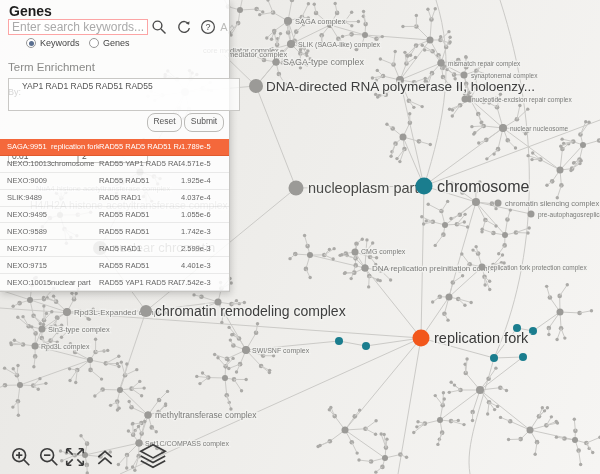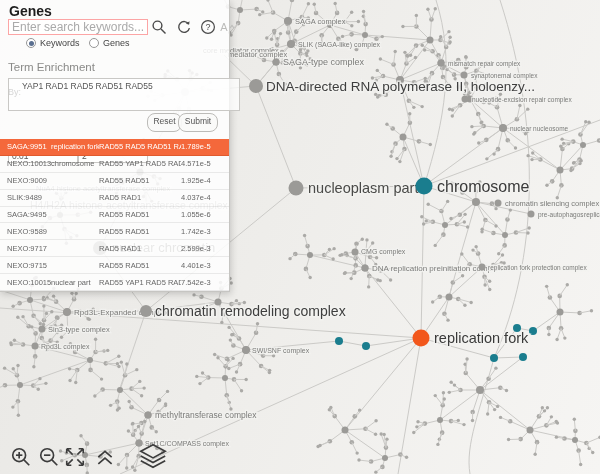--- a/index.html
+++ b/index.html
@@ -1538,21 +1538,21 @@
     <span>Genes</span>
   </div>
 
   <div class="section-title">Term Enrichment</div>
 
   <textarea class="query-area" style="">YAP1 RAD1 RAD5 RAD51 RAD55</textarea>
 
   <input class="param-input" style="left: 8px; width: 62px;" value="0.01">
   <input class="param-input" style="left: 78px; width: 62px;" value="2">
   <div class="btn" style="left:147px;width:33px;">Reset</div>
-  <div class="btn" style="left:178px;width:38px;text-align:center;">Submit</div>
+  <div class="btn" style="left:184px;width:38px;text-align:center;">Submit</div>
 
   <div class="rtable">
       <div class="trow hl">
         <div class="tcell">SAGA:9951</div>
         <div class="tcell">replication fork</div>
         <div class="tcell">RAD55 RAD5 RAD51 RAD1</div>
         <div class="tcell">1.789e-5</div>
       </div>
       <div class="trow">
         <div class="tcell">NEXO:10013</div>
@@ -1566,21 +1566,21 @@
         <div class="tcell">RAD55 RAD51</div>
         <div class="tcell">1.925e-4</div>
       </div>
       <div class="trow">
         <div class="tcell">SLIK:9489</div>
         <div class="tcell"></div>
         <div class="tcell">RAD5 RAD1</div>
         <div class="tcell">4.037e-4</div>
       </div>
       <div class="trow">
-        <div class="tcell">SAGA:9495</div>
+        <div class="tcell">NEXO:9495</div>
         <div class="tcell"></div>
         <div class="tcell">RAD55 RAD51</div>
         <div class="tcell">1.055e-6</div>
       </div>
       <div class="trow">
         <div class="tcell">NEXO:9589</div>
         <div class="tcell"></div>
         <div class="tcell">RAD55 RAD51</div>
         <div class="tcell">1.742e-3</div>
       </div>

